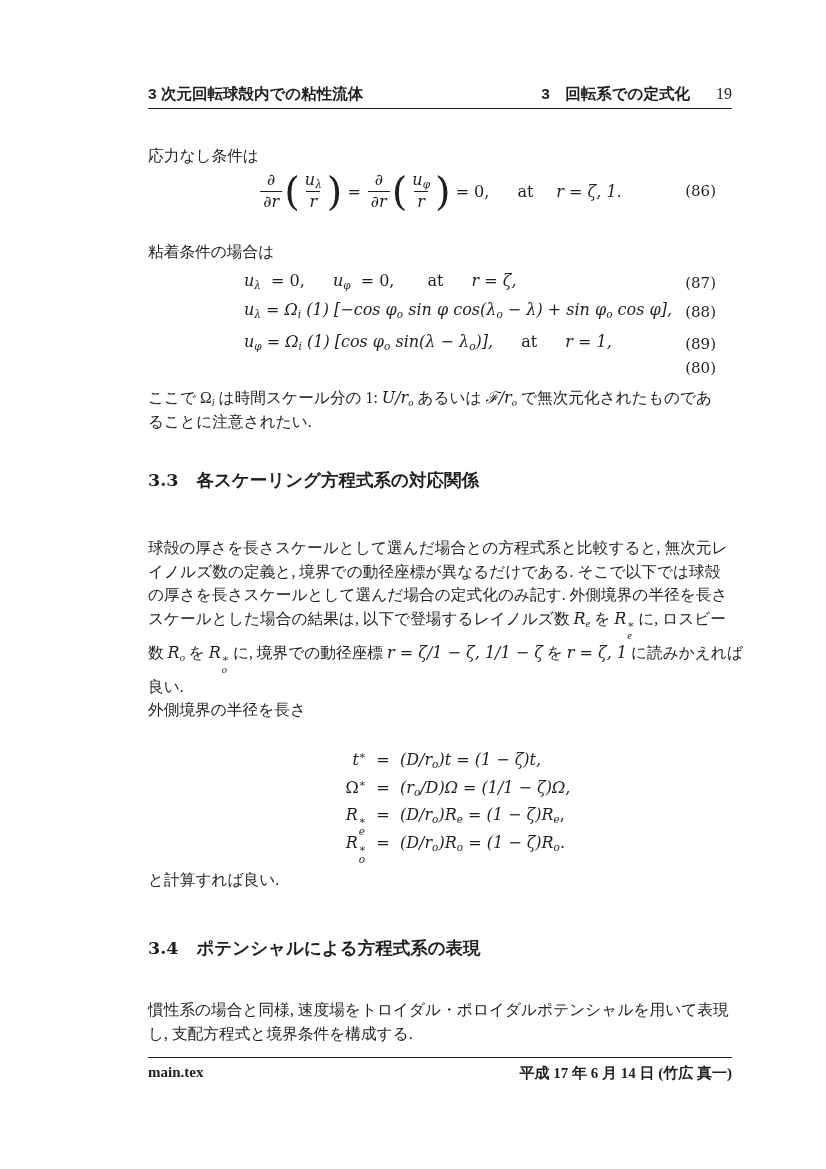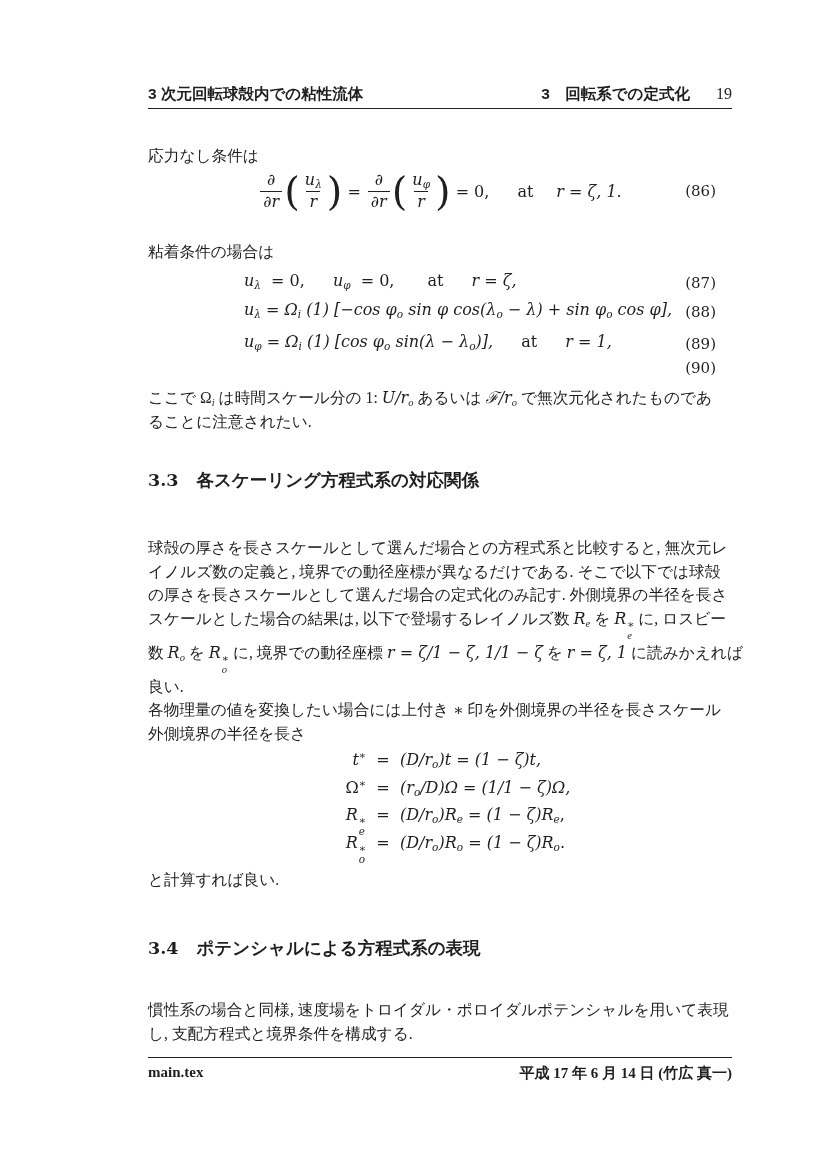--- a/index.html
+++ b/index.html
@@ -132,21 +132,21 @@
   <span class="acontent">
     <i class="mi">u</i><sub>φ</sub>
     <span class="mi">= Ω</span><sub>i</sub><span class="mi"> (1) [cos φ</span><sub>o</sub><span class="mi"> sin(λ − λ</span><sub>o</sub><span class="mi">)],</span><span class="gap"></span>
     <span class="mtext">at</span><span class="gap"></span>
     <span class="mi">r = 1,</span>
   </span>
   <span class="eqnum">(89)</span>
 </div>
 
 <div class="abs alignrow math" style="top:356px;">
-  <span class="eqnum">(90)</span>
+  <span class="eqnum">(80)</span>
 </div>
 
 <div class="abs jp para" style="top:386px;">
   <div class="line"><span>ここで Ω</span><sub>i</sub><span> は時間スケール分の 1: </span><span class="math mi">U/r</span><sub>o</sub><span> あるいは </span><span class="math mi">ℱ/r</span><sub>o</sub><span> で無次元化されたものであ</span></div>
   <div class="line">ることに注意されたい.</div>
 </div>
 
 <div class="abs sechead" style="top:468px;">
   <span class="secnum">3.3</span><span class="sectitle">各スケーリング方程式系の対応関係</span>
 </div>
@@ -160,21 +160,20 @@
         <span class="s-sub">e</span>
       </span><span> に, ロスビー</span></div>
   <div class="line"><span>数 </span><span class="math mi">R</span><sub>o</sub><span> を </span><span class="math mi">R</span><span class="ss">
         <span class="s-sup">∗</span>
         <span class="s-sub">o</span>
       </span><span> に, 境界での動径座標 </span><span class="math mi">r = ζ/1 − ζ, 1/1 − ζ</span><span> を </span><span class="math mi">r = ζ, 1</span><span> に読みかえれば</span></div>
   <div class="line">良い.</div>
 </div>
 
 <div class="abs jp para" style="top:698px;">
-  <div class="line">各物理量の値を変換したい場合には上付き ∗ 印を外側境界の半径を長さスケール</div>
   <div class="line">外側境界の半径を長さ</div>
 </div>
 
 <div class="abs eqstar math" style="top:750px;">
   <div class="srow">
     <span class="slhs"><i class="mi">t</i><sup>∗</sup></span>
     <span class="seq">=</span>
     <span class="srhs"><span class="mi">(D/r</span><sub>o</sub><span class="mi">)t = (1 − ζ)t,</span></span>
   </div>
   <div class="srow">

